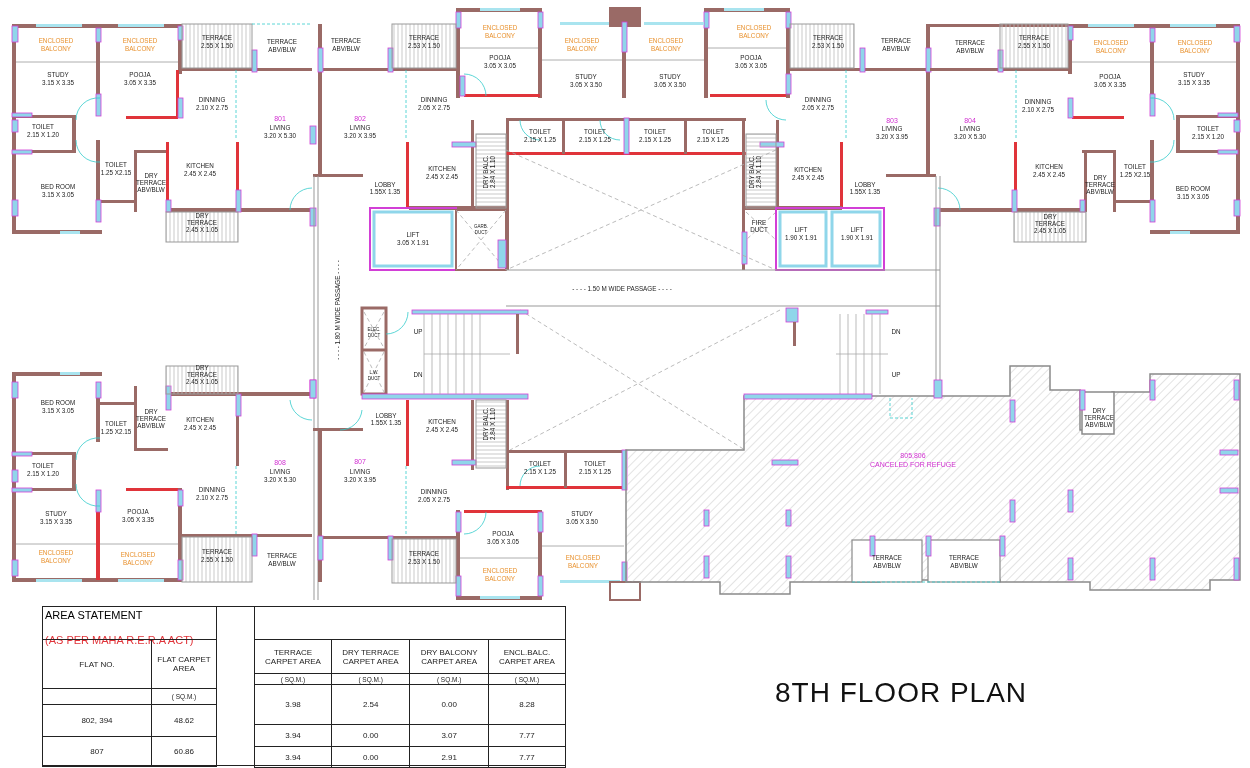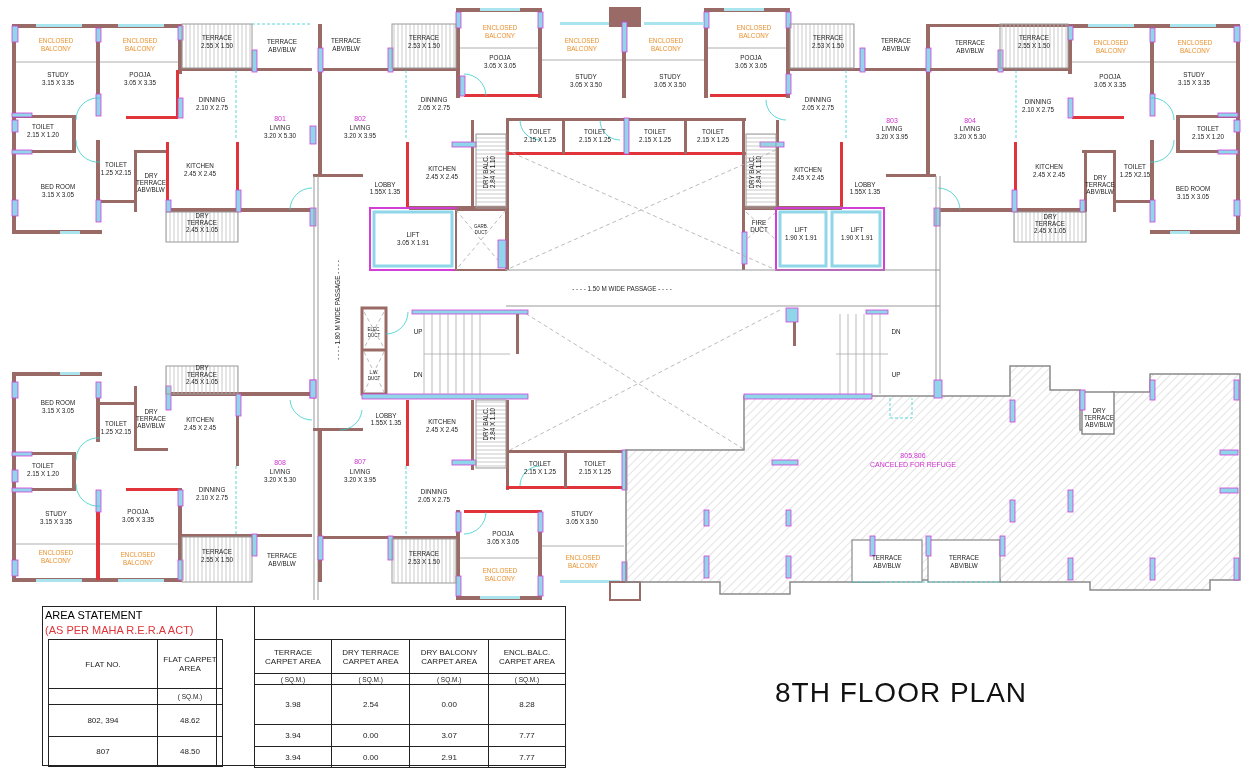--- a/index.html
+++ b/index.html
@@ -14,21 +14,21 @@
   .glass{fill:#a9e4ef;}
   .door{fill:none;stroke:#3cc;stroke-width:0.8;}
   .dash{stroke:#3cc;stroke-width:0.8;stroke-dasharray:3 2;fill:none;}
   .x{stroke:#aaa;stroke-width:0.8;stroke-dasharray:4 3;fill:none;}
 
   
   #area-table{position:absolute;left:42px;top:606px;width:524px;height:160px;border:1.5px solid #222;box-sizing:border-box;}
   #area-table table{border-collapse:collapse;position:absolute;font-size:8px;color:#222;}
   #area-table td{border:1px solid #222;text-align:center;vertical-align:middle;padding:0;}
   .at-title{font-size:11px;line-height:15px;text-align:left;padding-left:2px;position:absolute;left:0;top:1px;}
-  .at-sub{color:#e0343a;}
+  .at-sub{color:#e0343a;margin-top:10px;}
   #floor-title{position:absolute;left:775px;top:677px;font-family:"Liberation Sans",sans-serif;font-size:28px;letter-spacing:1px;color:#111;}
 </style>
 </head>
 <body>
 
 <svg id="plan" viewBox="0 0 1250 768" xmlns="http://www.w3.org/2000/svg">
   <defs>
     <pattern id="hatch" width="6" height="6" patternUnits="userSpaceOnUse" patternTransform="rotate(45)">
       <line x1="0" y1="0" x2="0" y2="6" stroke="#c8c8c8" stroke-width="1"></line>
     </pattern>
@@ -604,37 +604,37 @@
     <text class="lbl" x="964" y="568">ABV/BLW</text>
   </g>
 </svg>
 
 <div id="area-table">
   <div class="at-title">
     <div>AREA STATEMENT</div>
     <div class="at-sub">(AS PER MAHA R.E.R.A ACT)</div>
   </div>
 
-  <table style="left:-1px;top:32px;width:175px;height:128px;margin-left:6px;">
+  <table style="left:-1px;top:32px;width:175px;height:128px;">
     <tbody>
         <tr style="height:34px">
       <td style="width:108px"><span>FLAT NO.</span></td>
       <td><span>FLAT CARPET</span><br><span>AREA</span></td>
     </tr>
     <tr style="height:11px;font-size:6.5px">
       <td></td>
           <td>( SQ.M.)</td>
     </tr>
     <tr style="height:22px">
       <td>802, 394</td>
           <td>48.62</td>
     </tr>
     <tr style="height:21px">
       <td>807</td>
-          <td>48.50</td>
+          <td>60.86</td>
     </tr>
   </tbody>
     </table>
   <div style="position:absolute;left:173px;top:-1px;width:1px;height:160px;background:#222;"></div>
   <div style="position:absolute;left:211px;top:-1px;width:1px;height:160px;background:#222;"></div>
 
   <table style="left:211px;top:32px;width:312px;height:128px;">
     <tbody>
         <tr style="height:34px">
       <td><span>TERRACE</span><br><span>CARPET AREA</span></td>

